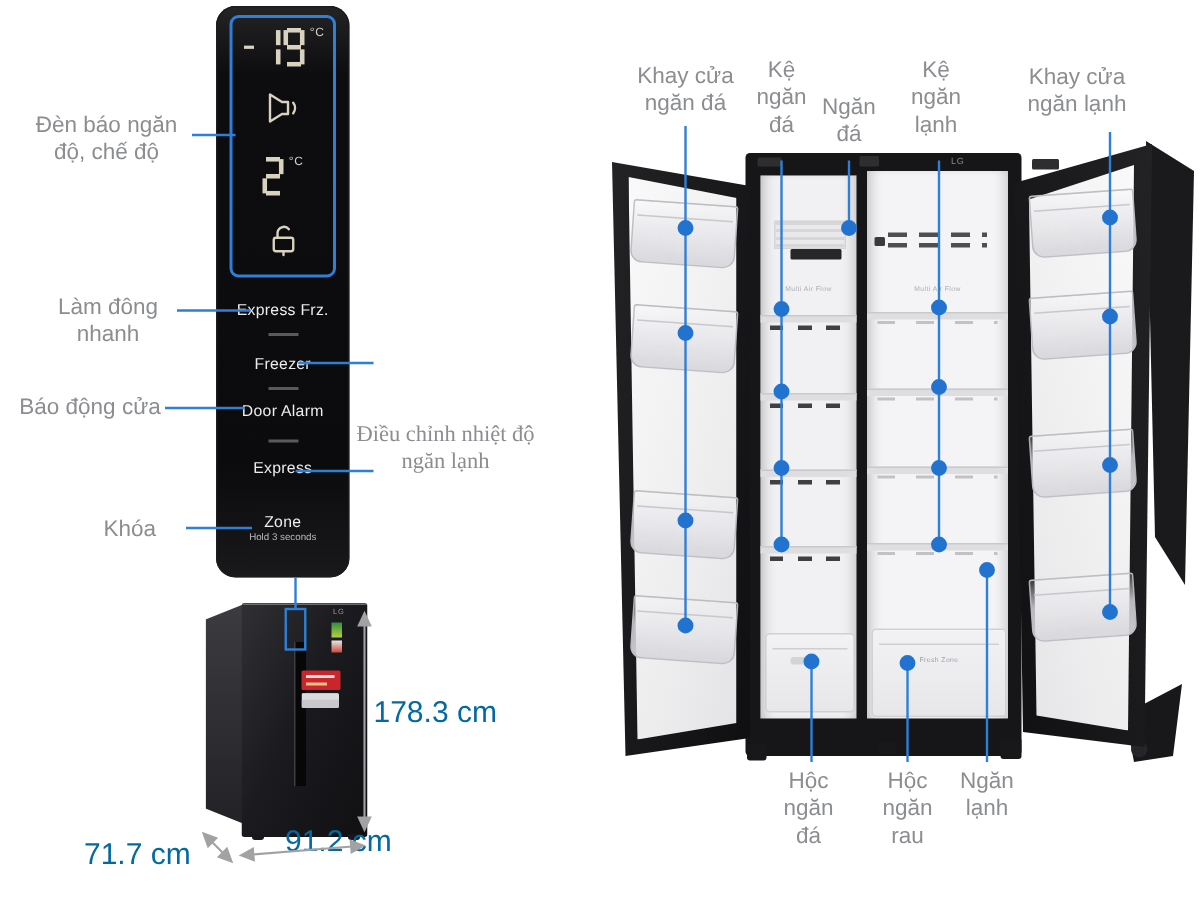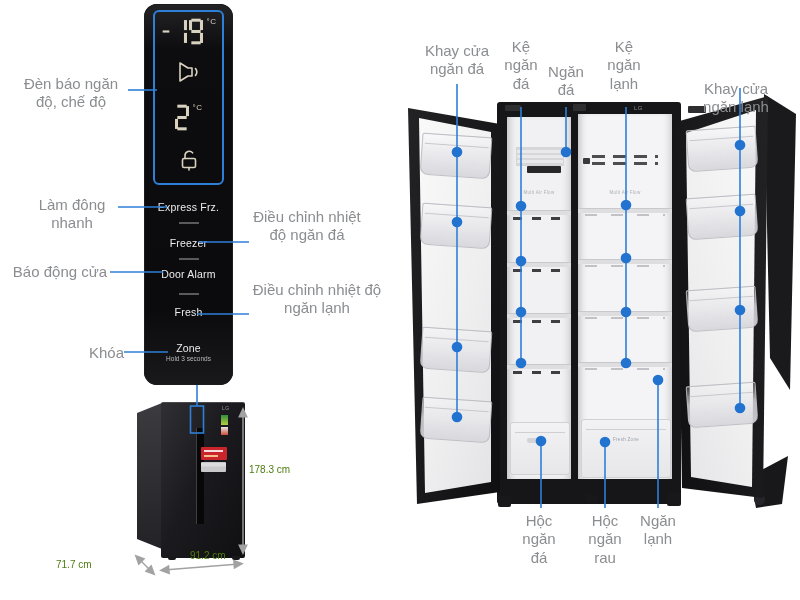--- a/index.html
+++ b/index.html
@@ -31,21 +31,21 @@
   .mf-handle{position:absolute;left:196px;top:428px;width:7px;height:96px;background:#070708;border-left:1px solid #3d3d42;}
   .mf-lg{position:absolute;left:222px;top:405px;font-size:5px;color:#9a9a9a;letter-spacing:.5px;}
   .mf-energy{position:absolute;left:221px;top:415px;width:7px;height:10px;background:linear-gradient(180deg,#2f8f3d,#b6cf3f);}
   .mf-energy2{position:absolute;left:221px;top:427px;width:7px;height:8px;background:linear-gradient(180deg,#e8e8e8,#cc4a3a);}
   .mf-promo{position:absolute;left:201px;top:447px;width:26px;height:13px;background:#c9252b;border-radius:1px;}
   .mf-promo i{position:absolute;left:3px;top:3px;width:19px;height:2px;background:rgba(255,255,255,.85);}
   .mf-promo b{position:absolute;left:3px;top:8px;width:14px;height:2px;background:rgba(255,230,160,.8);}
   .mf-promo2{position:absolute;left:201px;top:462px;width:25px;height:10px;background:#dcdcde;border-radius:1px;
              background-image:linear-gradient(180deg,#c9c9cc 1px,transparent 1px,transparent 4px,#c9c9cc 5px);}
   .mf-foot{position:absolute;background:#18181a;border-radius:0 0 2px 2px;}
-  .dimlbl{position:absolute;color:#4d7c0f;font-size:10px;}
+  .dimlbl{position:absolute;color:#0369a1;font-size:20px;}
   
   .cab{position:absolute;left:497px;top:102px;width:184px;height:402px;background:#161618;border-radius:3px;}
   .hinge{position:absolute;background:#2e2e31;border-radius:1px;}
   .interior{position:absolute;top:0;height:100%;box-shadow:inset 7px 0 9px -6px rgba(0,0,0,.28),inset -7px 0 9px -6px rgba(0,0,0,.22);}
   .intF{position:absolute;left:507px;top:117px;width:64px;height:362px;background:#f1f1f3;}
   .intR{position:absolute;left:578px;top:114px;width:94px;height:365px;background:#f4f4f6;}
   .maf{position:absolute;font-size:4.5px;color:#aab0b6;letter-spacing:.3px;text-align:center;}
   .shelf{position:absolute;height:4px;background:#dedee0;border-top:1px solid #c9c9cd;}
   .shelf.wire::after{content:"";position:absolute;left:6px;right:6px;top:6px;height:2.5px;
     background:repeating-linear-gradient(90deg,#3f3f43 0 9px,transparent 9px 19px);}
@@ -132,31 +132,30 @@
         <path d="M9 12.5 V9.5 A4.3 4.3 0 0 1 16.6 6.8" fill="none" stroke="var(--cream)" stroke-width="1.6" stroke-linecap="round"></path>
         <line x1="13" y1="21.5" x2="13" y2="24" stroke="var(--cream)" stroke-width="1.6" stroke-linecap="round"></line>
       </svg>
     </div>
     <div class="pbtn" style="top:197px;">Express Frz.</div>
     <div class="pdiv" style="top:218px;"></div>
     <div class="pbtn" style="top:233px;">Freezer</div>
     <div class="pdiv" style="top:254px;"></div>
     <div class="pbtn" style="top:264px;">Door Alarm</div>
     <div class="pdiv" style="top:289px;"></div>
-    <div class="pbtn" style="top:302px;">Fresh</div>
+    <div class="pbtn" style="top:302px;">Express</div>
     <div class="pbtn" style="top:338px;">Zone</div>
     <div class="psub" style="top:351px;">Hold 3 seconds</div>
   </div>
 
   <div class="lbl" style="left:12px;top:75px;width:118px;">Đèn báo ngăn độ, chế độ</div>
   <div class="lbl" style="left:24px;top:196px;width:96px;">Làm đông nhanh</div>
   <div class="lbl" style="left:4px;top:263px;width:112px;">Báo động cửa</div>
-  <div class="lbl" style="left:62px;top:344px;width:62px;text-align:right;">Khóa</div>
-  <div class="lbl" style="left:246px;top:208px;width:122px;">Điều chỉnh nhiệt độ ngăn đá</div>
-  <div class="lbl" style="left:252px;top:281px;width:130px;">Điều chỉnh nhiệt độ ngăn lạnh</div>
+  <div class="lbl" style="left:42px;top:344px;width:62px;text-align:right;">Khóa</div>
+  <div class="lbl" style="left:232px;top:281px;width:130px;font-family:Liberation Serif, serif;">Điều chỉnh nhiệt độ ngăn lạnh</div>
 
   <div class="mf-side"></div>
   <div class="mf-front"></div>
   <div class="mf-handle"></div>
   <div class="mf-lg">LG</div>
   <div class="mf-energy"></div>
   <div class="mf-energy2"></div>
   <div class="mf-promo">
       <i></i>
       <b></b>
@@ -217,21 +216,21 @@
   <div class="doorRw"></div>
   <div class="bin binR" style="top:128px;"></div>
   <div class="bin binR" style="top:196px;"></div>
   <div class="bin binR" style="top:288px;"></div>
   <div class="bin binR" style="top:384px;"></div>
 
   <div class="lbl" style="left:414px;top:42px;width:86px;">Khay cửa ngăn đá</div>
   <div class="lbl" style="left:499px;top:38px;width:44px;">Kệ ngăn đá</div>
   <div class="lbl" style="left:542px;top:63px;width:48px;">Ngăn đá</div>
   <div class="lbl" style="left:602px;top:38px;width:44px;">Kệ ngăn lạnh</div>
-  <div class="lbl" style="left:692px;top:43px;width:88px;margin-top:37px;">Khay cửa ngăn lạnh</div>
+  <div class="lbl" style="left:674px;top:43px;width:88px;">Khay cửa ngăn lạnh</div>
   <div class="lbl" style="left:514px;top:512px;width:50px;">Hộc ngăn đá</div>
   <div class="lbl" style="left:580px;top:512px;width:50px;">Hộc ngăn rau</div>
   <div class="lbl" style="left:631px;top:512px;width:54px;">Ngăn lạnh</div>
 
   <svg class="overlay" width="800" height="600" viewBox="0 0 800 600">
     <defs>
       <marker id="ah" markerWidth="9" markerHeight="9" refX="4.5" refY="4.5" orient="auto-start-reverse">
         <path d="M0.5,1 L8,4.5 L0.5,8 Z" fill="var(--dim)"></path>
       </marker>
     </defs>

